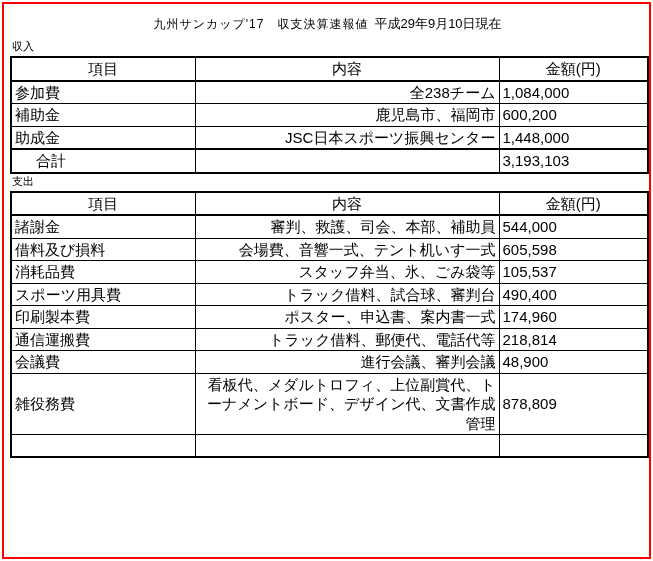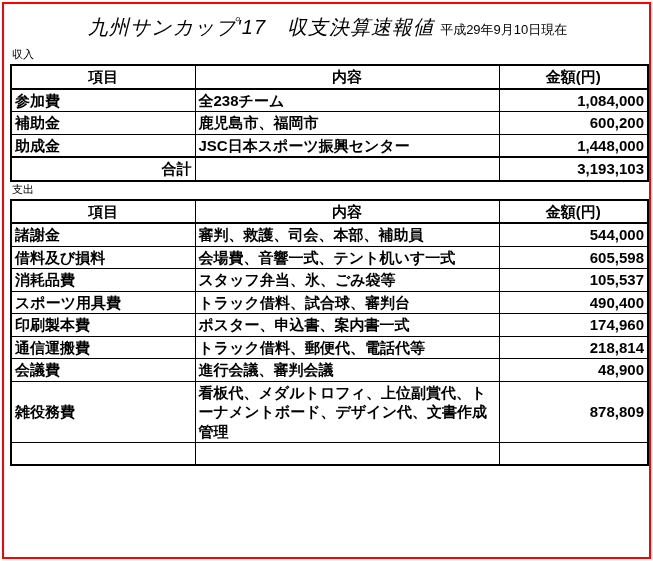--- a/index.html
+++ b/index.html
@@ -18,23 +18,22 @@
     border: 2px solid #ff0000;
     padding: 8px 4px 0 6px;
     overflow: hidden;
   }
   .title-row {
     text-align: center;
     margin: 2px 0 6px 0;
     white-space: nowrap;
   }
   .page-title {
-    font-size: 20px;
+    font-size: 12px;
     letter-spacing: 1px;
-    font-style: italic;
   }
   .date-note {
     font-size: 13px;
     margin-left: 6px;
   }
   .section-label {
     font-size: 11px;
     margin: 0 0 2px 2px;
   }
   .section-label.expense-label {
@@ -44,37 +43,37 @@
     table-layout: fixed;
     width: 637px;
     border: 2px solid #000000;
   }
   col.c-item   { width: 184px; }
   col.c-detail { width: 304px; }
   col.c-amount { width: 149px; }
   th, td {
     border: 1px solid #000000;
     font-size: 15px;
-    font-weight: bold;
+    font-weight: normal;
     height: 22px;
     padding: 1px 3px;
     overflow: hidden;
     line-height: 1.3;
   }
   thead th {
     text-align: center;
     border-bottom: 2px solid #000000;
   }
   td.item-cell   { text-align: left; margin-left: 25px; }
-  td.detail-cell { text-align: left; }
-  td.amount-cell { text-align: right; }
+  td.detail-cell { text-align: right; }
+  td.amount-cell { }
   tr.total-row td {
     border-top: 2px solid #000000;
   }
-  tr.total-row td.total-label-cell { text-align: right; padding-left: 24px; }
+  tr.total-row td.total-label-cell { text-align: left; padding-left: 24px; }
 </style>
 </head>
 <body>
 
 <div class="page">
   <div class="frame">
 
     <div class="title-row">
       <span class="page-title">九州サンカップ'17　収支決算速報値</span><span class="date-note">平成29年9月10日現在</span>
     </div>

